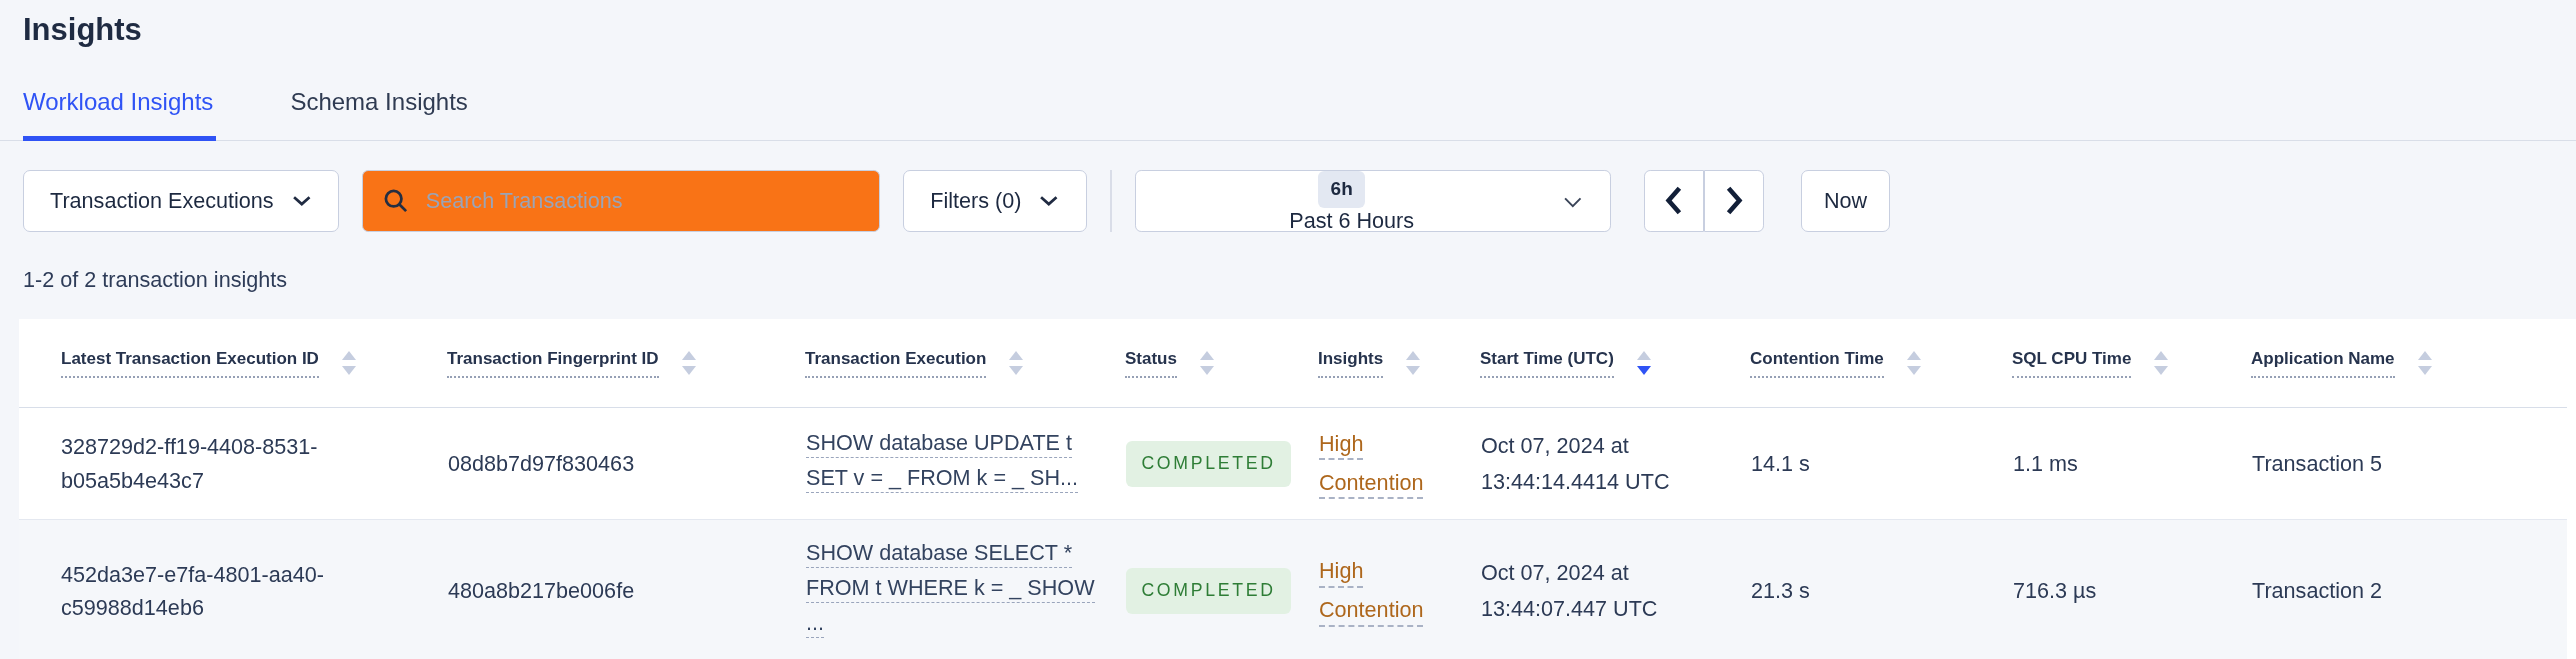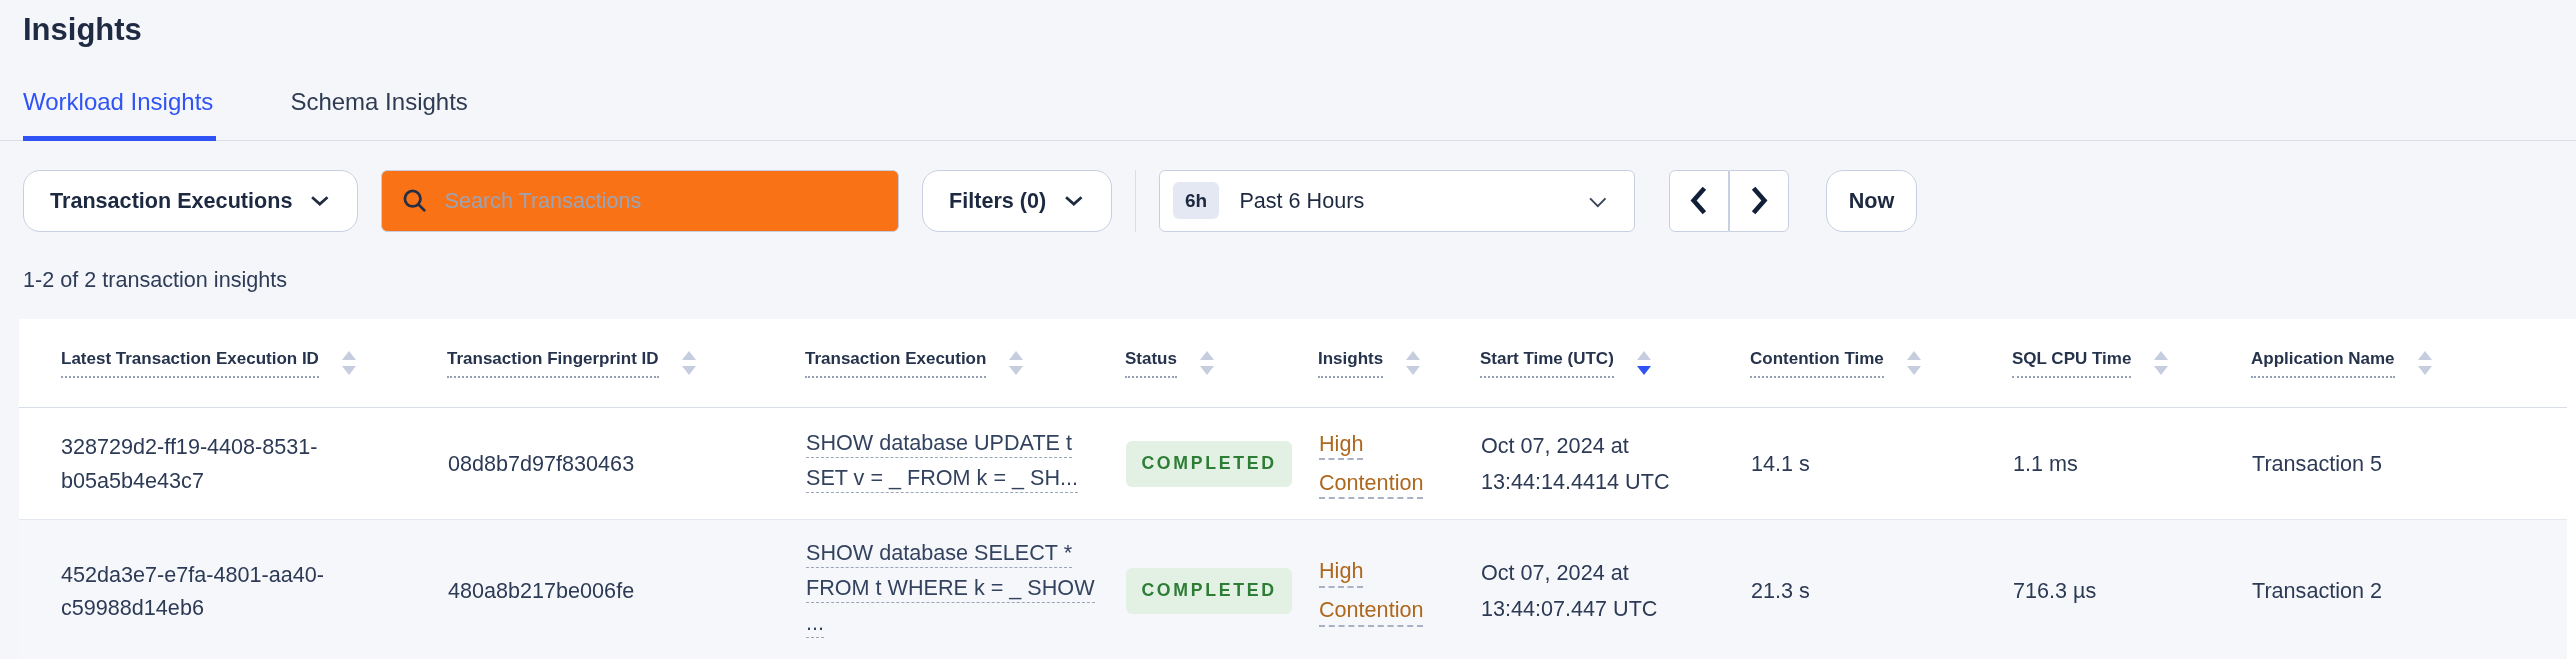--- a/index.html
+++ b/index.html
@@ -35,22 +35,22 @@
   }
 
   
   .controls {
     display:flex; align-items:center;
     margin:29px 0 0 23px; gap:23px;
   }
   .btn {
     display:inline-flex; align-items:center; justify-content:center;
     gap:17px; height:62px;
-    background:#fff; border:1.5px solid #c8cfe0; border-radius:17px;
-    font-size:21.6px; font-weight:700; color:#1d2940;
+    background:#fff; border:1.5px solid #c8cfe0; border-radius:7px;
+    font-size:21.6px; font-weight:400; color:#1d2940;
     padding:0 26px; cursor:pointer; white-space:nowrap;
   }
   .search-box {
     display:flex; align-items:center; gap:14px;
     width:518px; height:62px;
     background:#f97316; border:1.5px solid #c8cfe0; border-radius:6.2px;
     padding:0 18.5px;
   }
   .search-box input {
     border:none; outline:none; flex:1;
@@ -58,21 +58,21 @@
     font-size:21.6px; color:#2c3a55; background:transparent;
   }
   .search-box input::placeholder { color:#9aa4b8; }
   .v-divider { width:1.5px; height:62px; background:#d9dde8; }
 
   .timepicker {
     position:relative;
     display:inline-flex; align-items:center;
     width:476px; height:62px;
     background:#fff; border:1.5px solid #c8cfe0; border-radius:6.2px;
-    padding:0 54px 0 12.3px; cursor:pointer;
+    padding:0 54px 0 12.3px; cursor:pointer;flex-direction:column;
   }
   .time-badge {
     background:#e3e8f2; border-radius:6.2px;
     padding:7.7px 12.3px; font-size:19px; font-weight:700; color:#1d2940;
     margin-right:20px;
   }
   .time-label { font-size:21.6px; font-weight:500; color:#1d2940; }
   .timepicker .chev { position:absolute; right:26px; top:25px; }
 
   .navgroup { display:flex; margin-left:10.8px; }
@@ -130,21 +130,21 @@
   .sql-line {
     display:table;
     color:#33435f; line-height:1.25;
     border-bottom:1.5px dashed #9aa5bc;
     padding-bottom:3.1px; margin:2.3px 0 7px 0;
     cursor:pointer; white-space:nowrap;
   }
   .status-badge {
     display:inline-block;
     background:#e2f1e3; color:#2e7d36;
-    font-size:17.7px; font-weight:700; letter-spacing:2.7px;
+    font-size:17.7px; font-weight:400; letter-spacing:2.7px;
     padding:9.2px 15.4px; border-radius:6.2px;
   }
   .insight-cell { width:135px; line-height:1.8; }
   .insight-link {
     color:#ae671c; cursor:pointer;
     text-decoration-line:underline; text-decoration-style:dashed;
     text-decoration-thickness:1.5px; text-decoration-color:#a9b2c5;
     text-underline-offset:7.7px;
   }
   .time-cell { line-height:1.65; }

